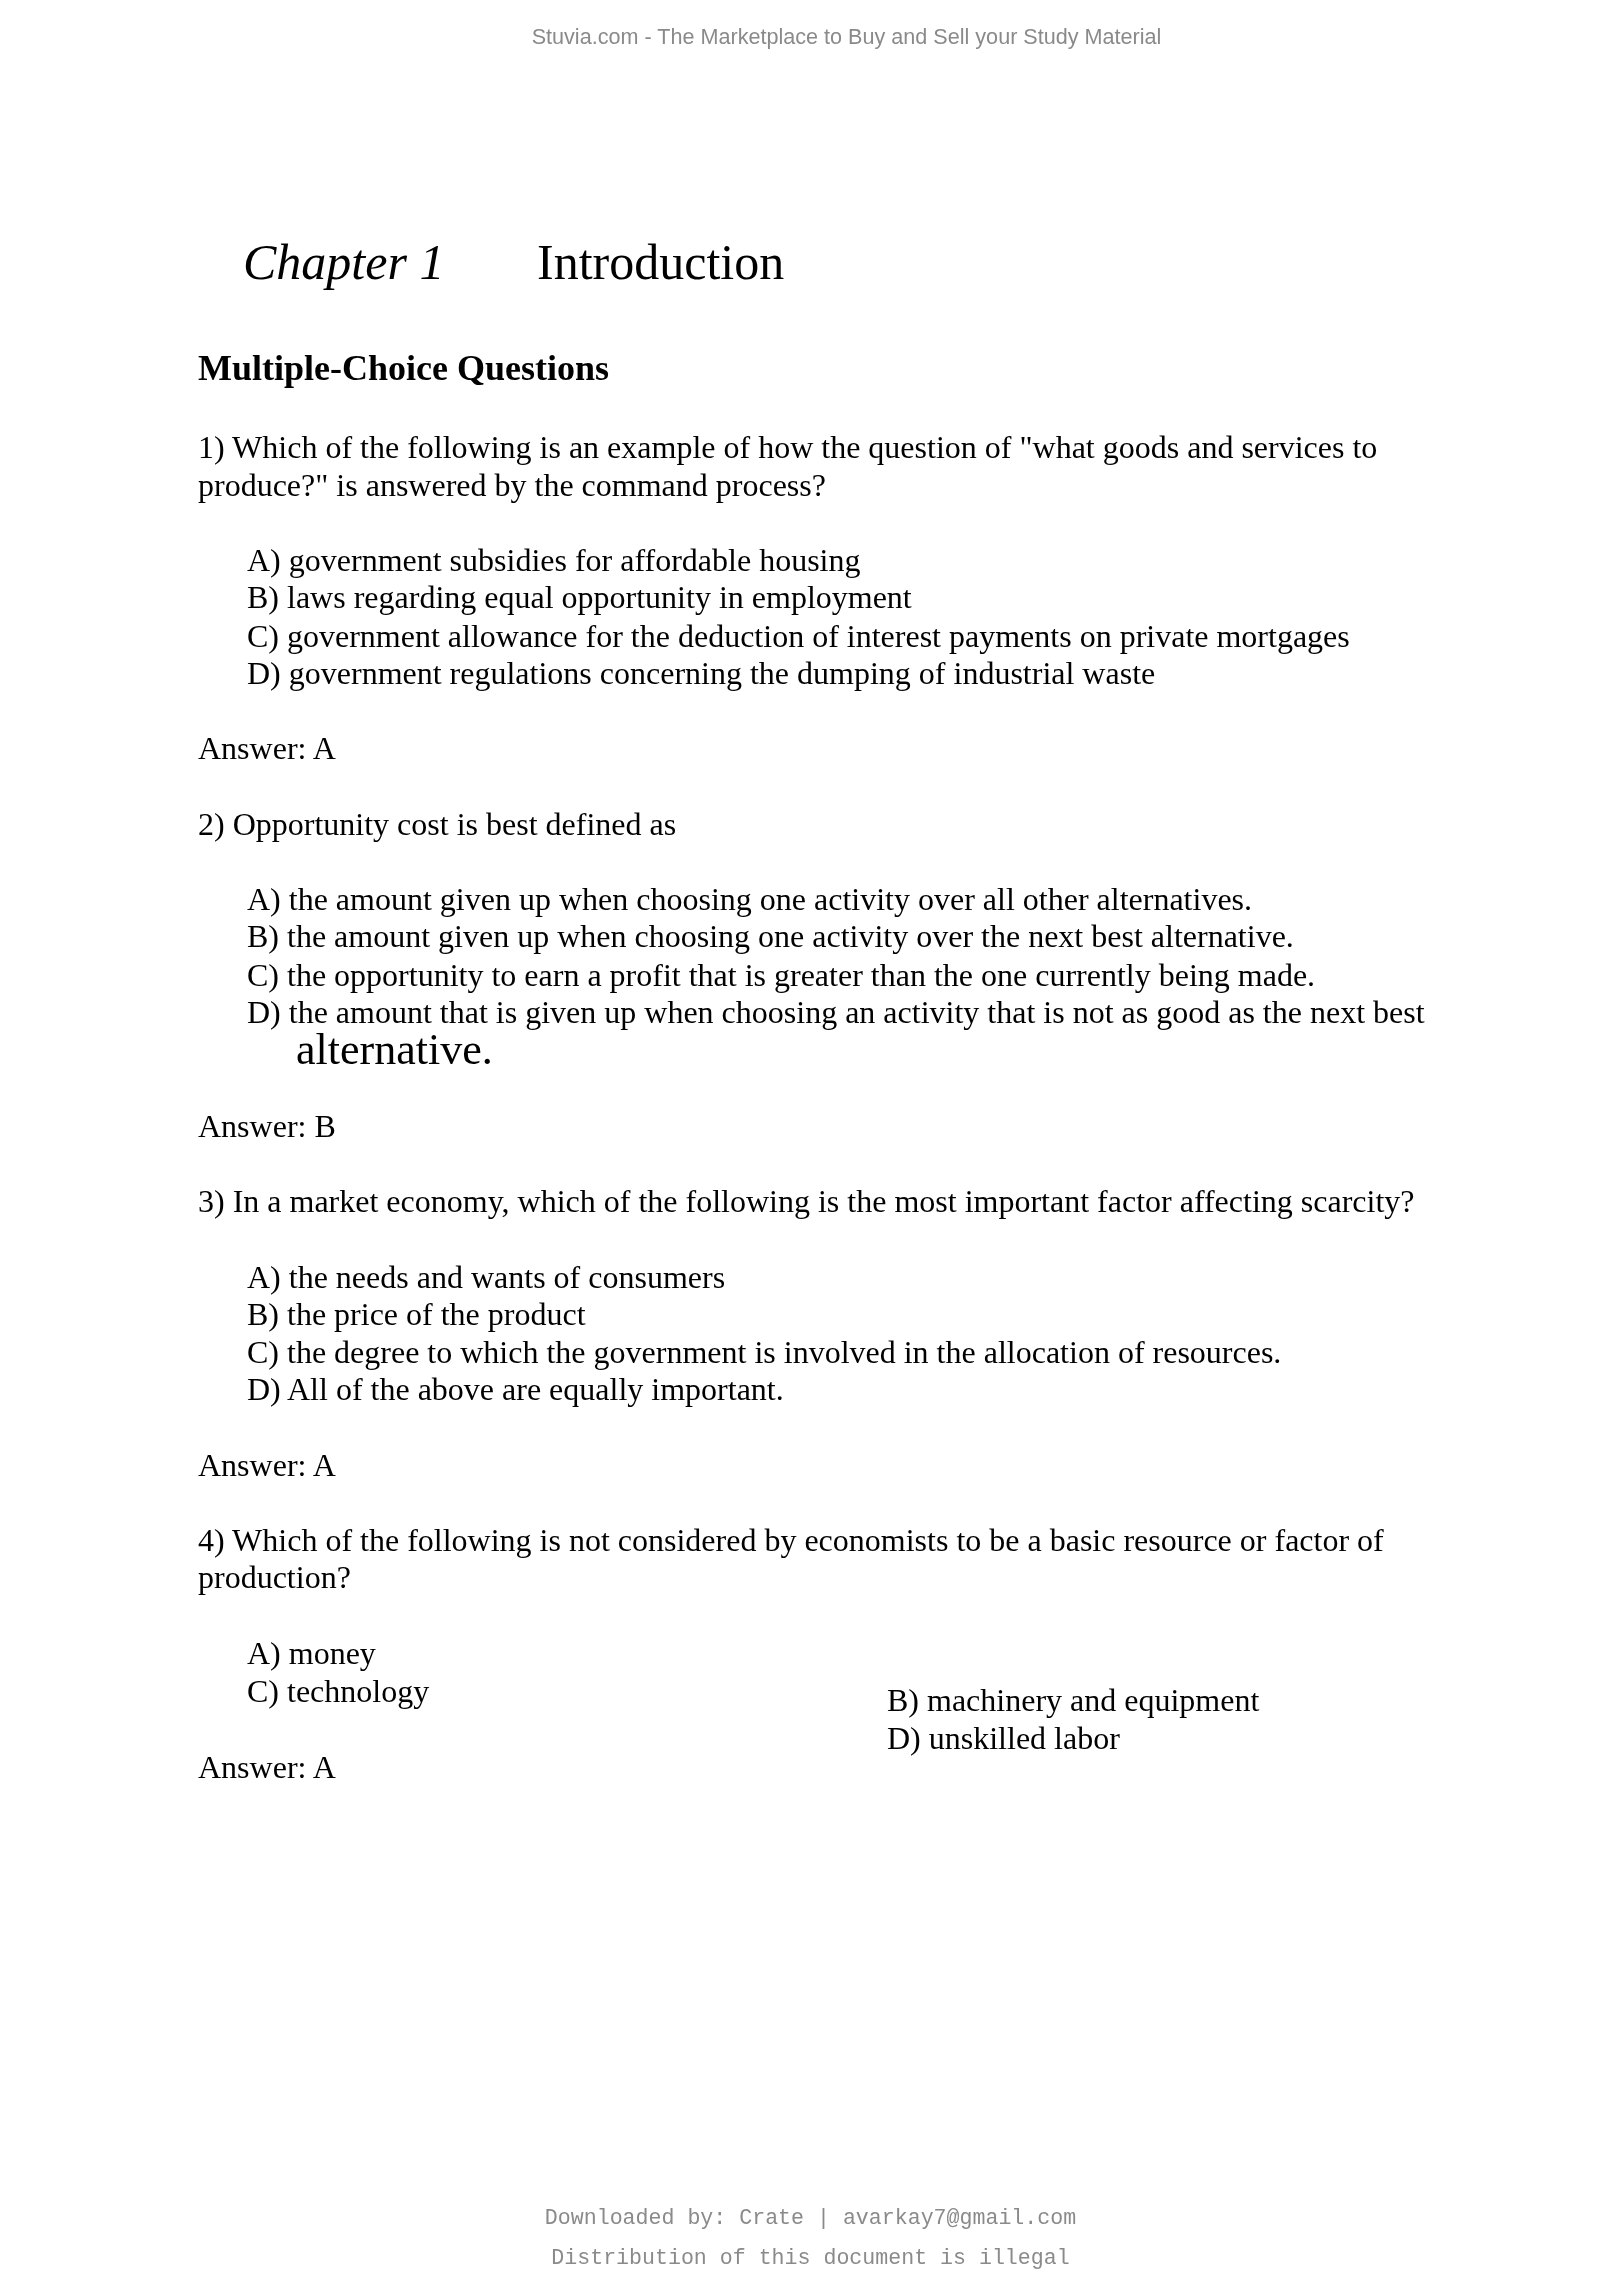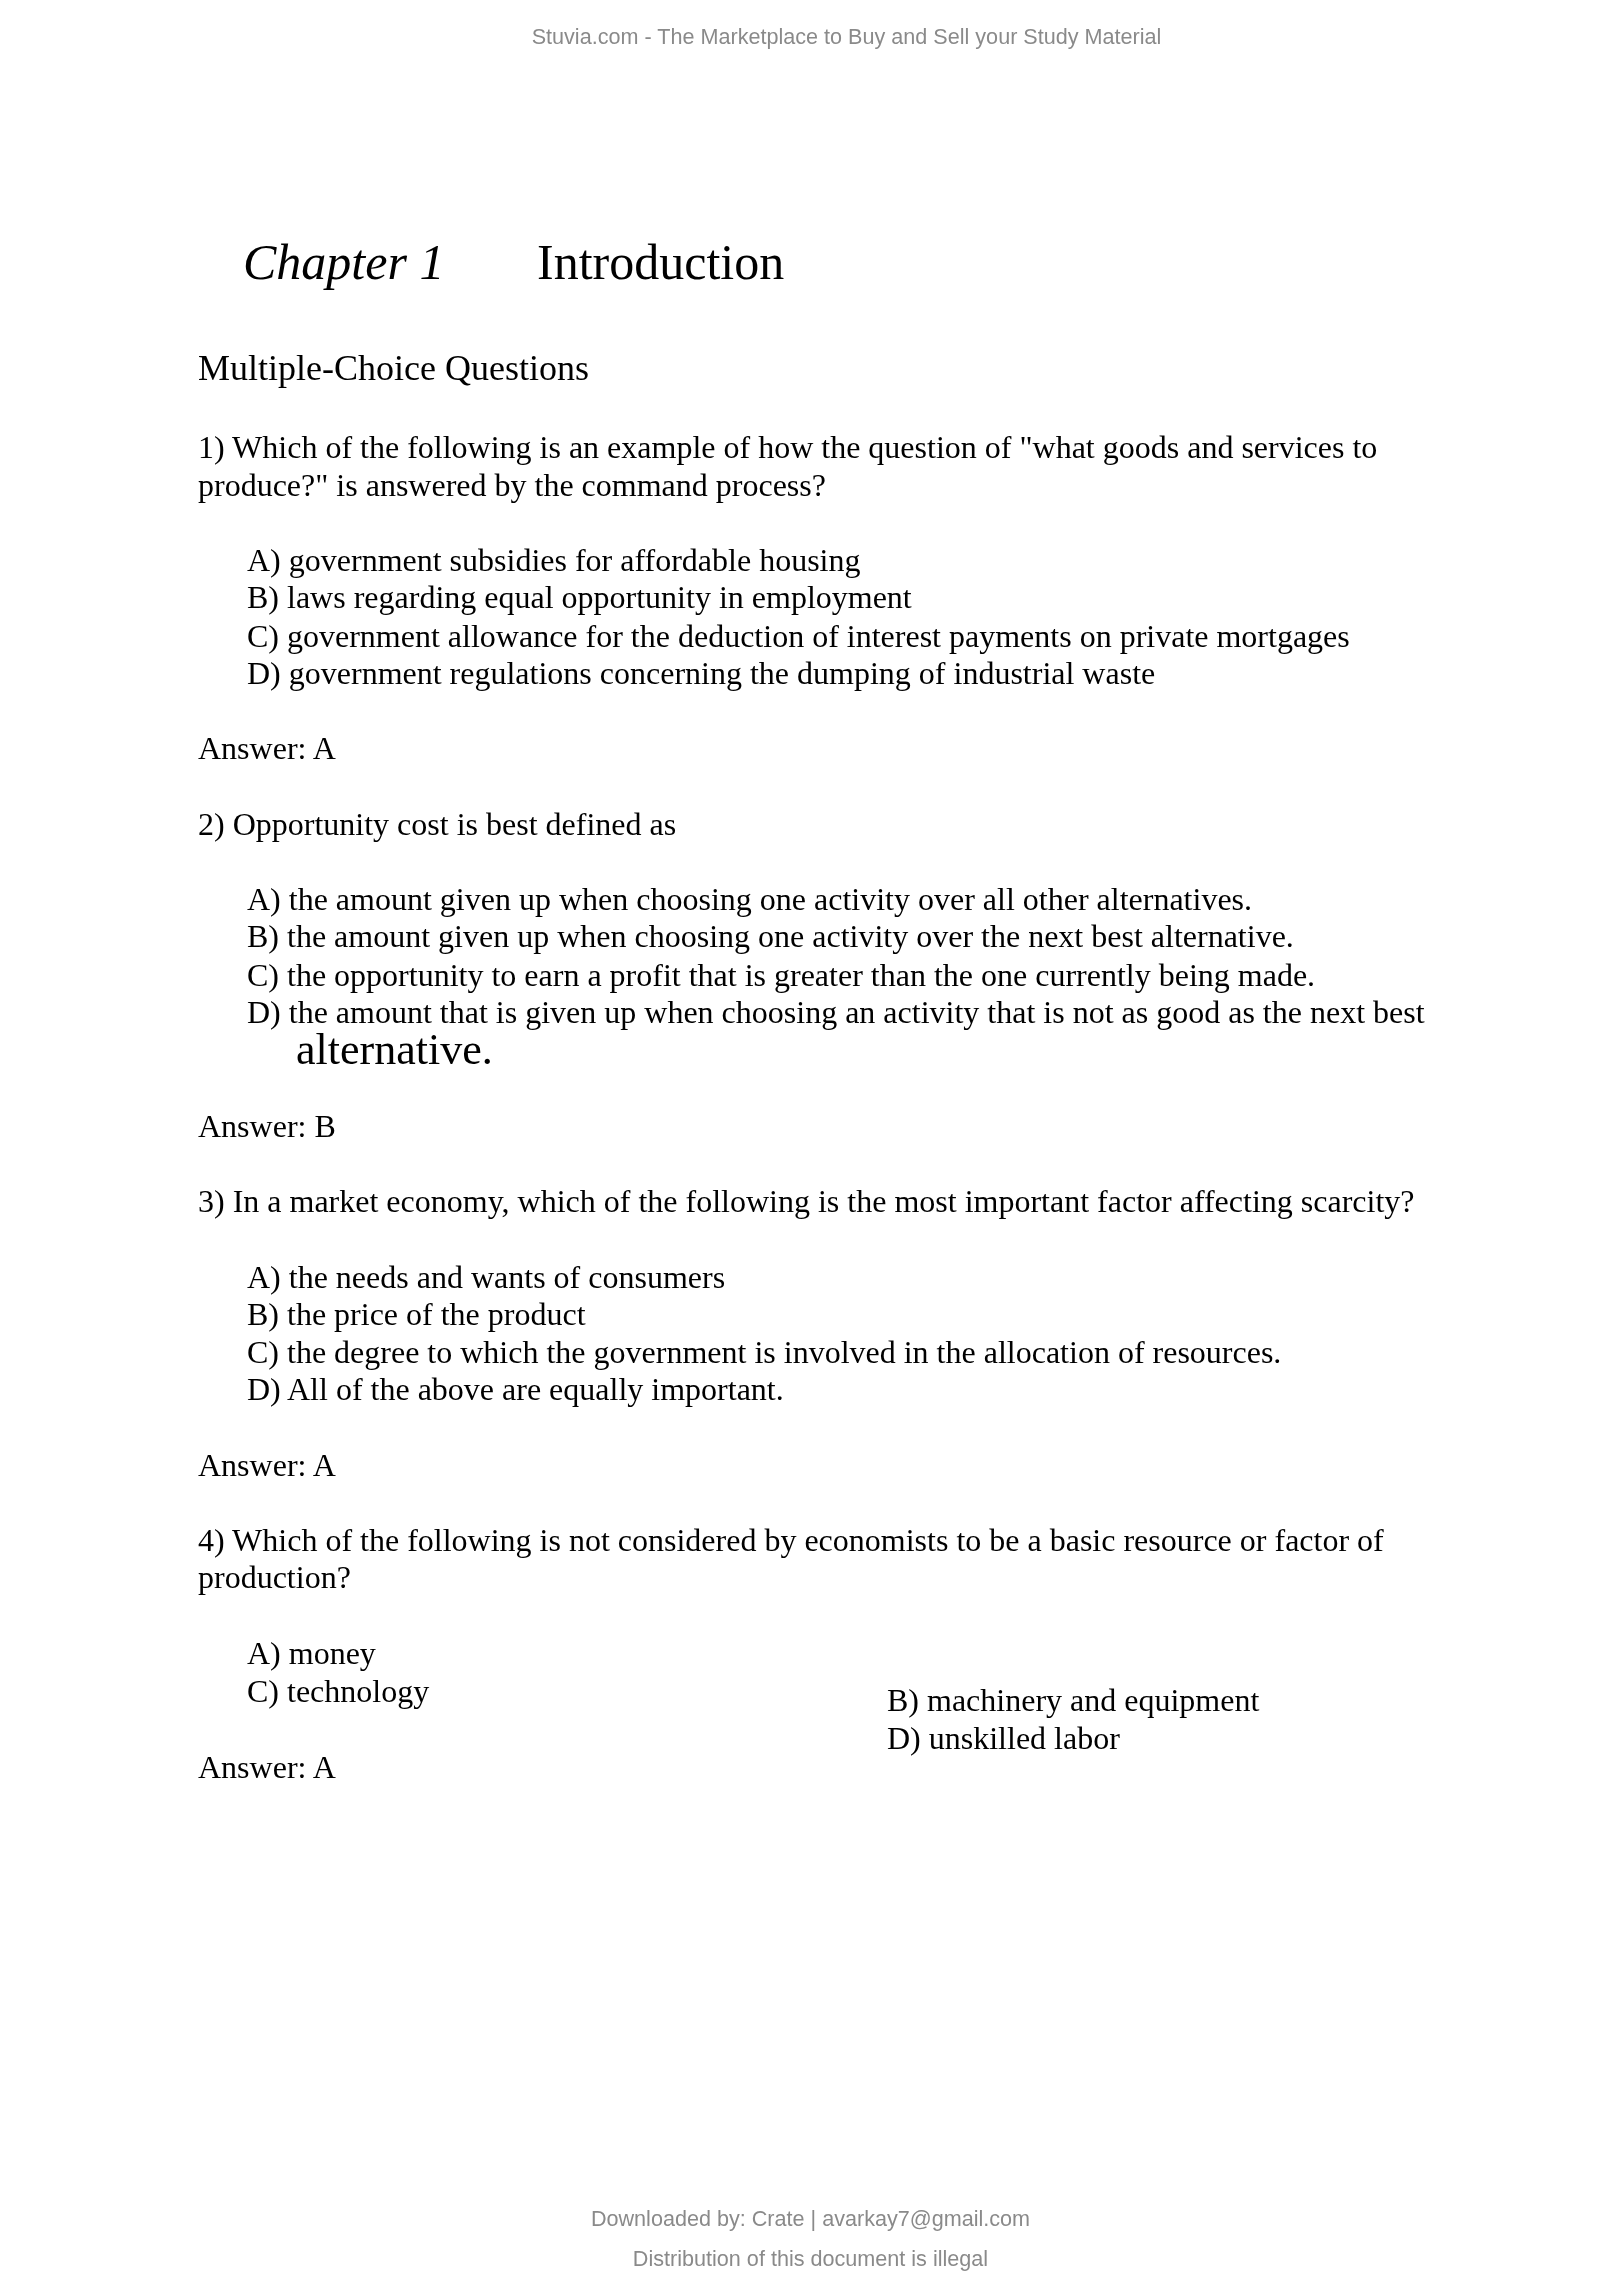--- a/index.html
+++ b/index.html
@@ -2,27 +2,27 @@
 <html><head>
 <meta charset="utf-8">
 <style>
   html, body { margin: 0; padding: 0; background: #ffffff; }
   body { width: 1621px; height: 2293px; position: relative; overflow: hidden;
          font-family: "Liberation Serif", "DejaVu Serif", serif; color: #000; }
   .watermark-top { position: absolute; top: 23.5px; left: 0; width: 1621px; text-align: center;
          font-family: "Liberation Sans", "DejaVu Sans", sans-serif; font-size: 21.6px; color: #8a8a8a; margin-left: 36px; }
   .chapter-title { position: absolute; top: 233px; left: 198px; font-size: 50px; line-height: 59px; white-space: nowrap; }
   .chapter-title .ch-num { font-style: italic; display: inline-block; width: 294px; margin-left: 45px; }
-  .section-heading { position: absolute; top: 347px; left: 198px; font-size: 36px; font-weight: normal; line-height: 43px; text-align: center; }
+  .section-heading { position: absolute; top: 347px; left: 198px; font-size: 36px; font-weight: bold; line-height: 43px; text-align: center; }
   .p { position: absolute; left: 198px; font-size: 32px; line-height: 38px; white-space: nowrap; font-family: Liberation Serif, serif; }
   .opt { position: absolute; left: 247px; font-size: 32px; line-height: 38px; white-space: nowrap; text-align: center; }
   .opt-cont { position: absolute; left: 296px; font-size: 44px; line-height: 38px; white-space: nowrap; text-align: right; }
   .opt-col2 { position: absolute; left: 887px; font-size: 32px; line-height: 38px; white-space: nowrap; margin-top: 47px; }
   .footer { position: absolute; left: 0; width: 1621px; text-align: center;
-            font-family: Liberation Sans, sans-serif; font-size: 21.6px; color: #8a8a8a; }
+            font-family: Liberation Mono, monospace; font-size: 21.6px; color: #8a8a8a; }
 </style>
 </head>
 <body>
 
 <div class="watermark-top">Stuvia.com - The Marketplace to Buy and Sell your Study Material</div>
 
 <div class="chapter-title">
   <span class="ch-num">Chapter 1</span><span>Introduction</span>
 </div>
 

